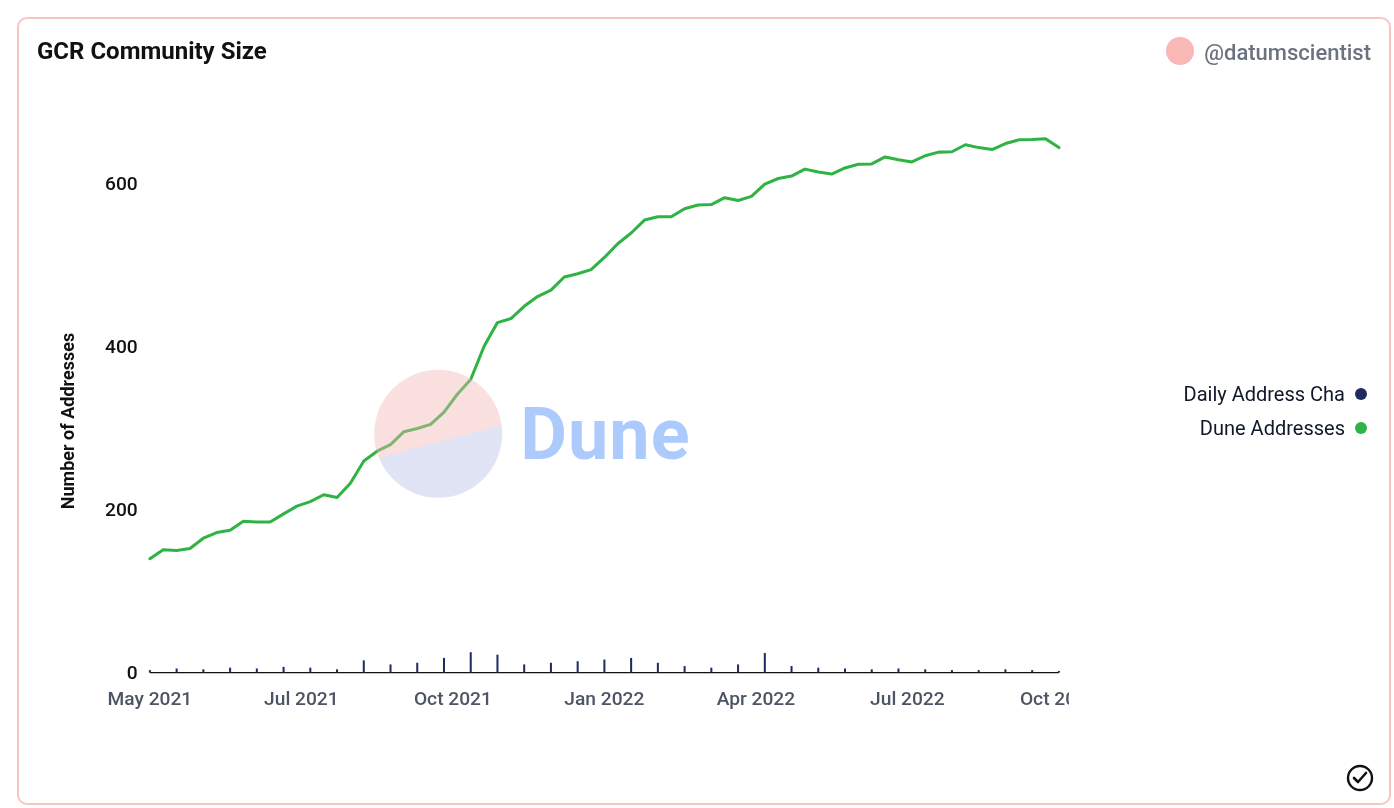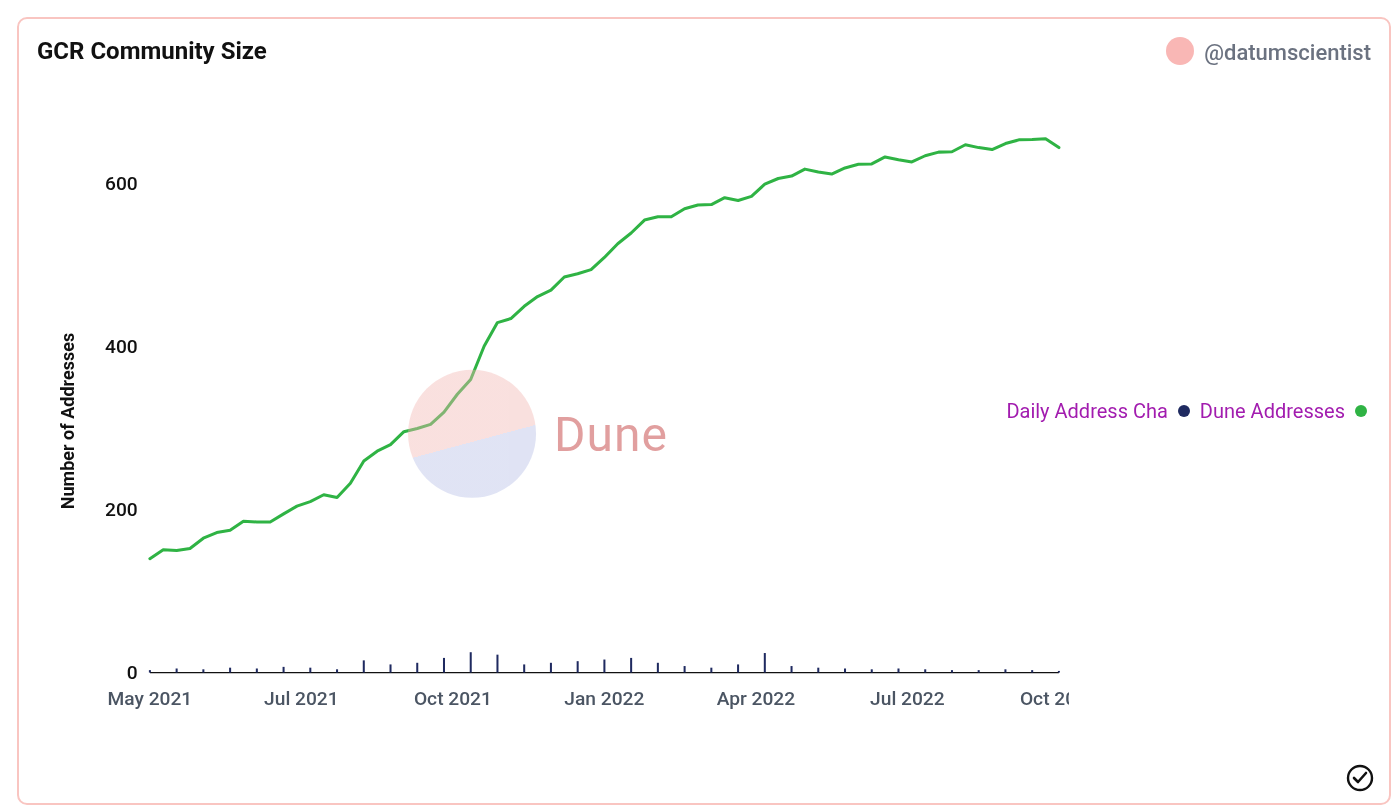--- a/index.html
+++ b/index.html
@@ -66,23 +66,23 @@
     font-weight: 700;
     color: #111;
     white-space: nowrap;
   }
   .legend {
     position: absolute;
     right: 22px;
     top: 50%;
     transform: translateY(-50%);
     font-size: 20px;
-    color: #a21caf;
-    display: flex;
-    flex-direction: row;
+    color: #0f172a;
+    display: flex;
+    flex-direction: column;
     gap: 10px;
     align-items: flex-end;
   }
   .legend-row {
     display: flex;
     align-items: center;
     gap: 10px;
     white-space: nowrap;
   }
   .legend-dot {
@@ -92,23 +92,23 @@
     position: absolute;
     left: 50%; top: 50%;
     transform: translate(-60%, -40%);
     display: flex;
     align-items: center;
     gap: 18px;
     opacity: 0.42;
     pointer-events: none;
   }
   .watermark .wm-text {
-    font-size: 48px;
-    font-weight: 400;
-    color: #b91c1c;
+    font-size: 72px;
+    font-weight: 700;
+    color: #3b82f6;
     letter-spacing: 1px;
   }
   .wm-circle {
     width: 128px; height: 128px;
     border-radius: 50%;
     background: linear-gradient(165deg, #f2b6b2 0%, #f2b6b2 55%, #b6bee6 55%, #b6bee6 100%);
   }
   .check-badge {
     position: absolute;
     right: 14px;

